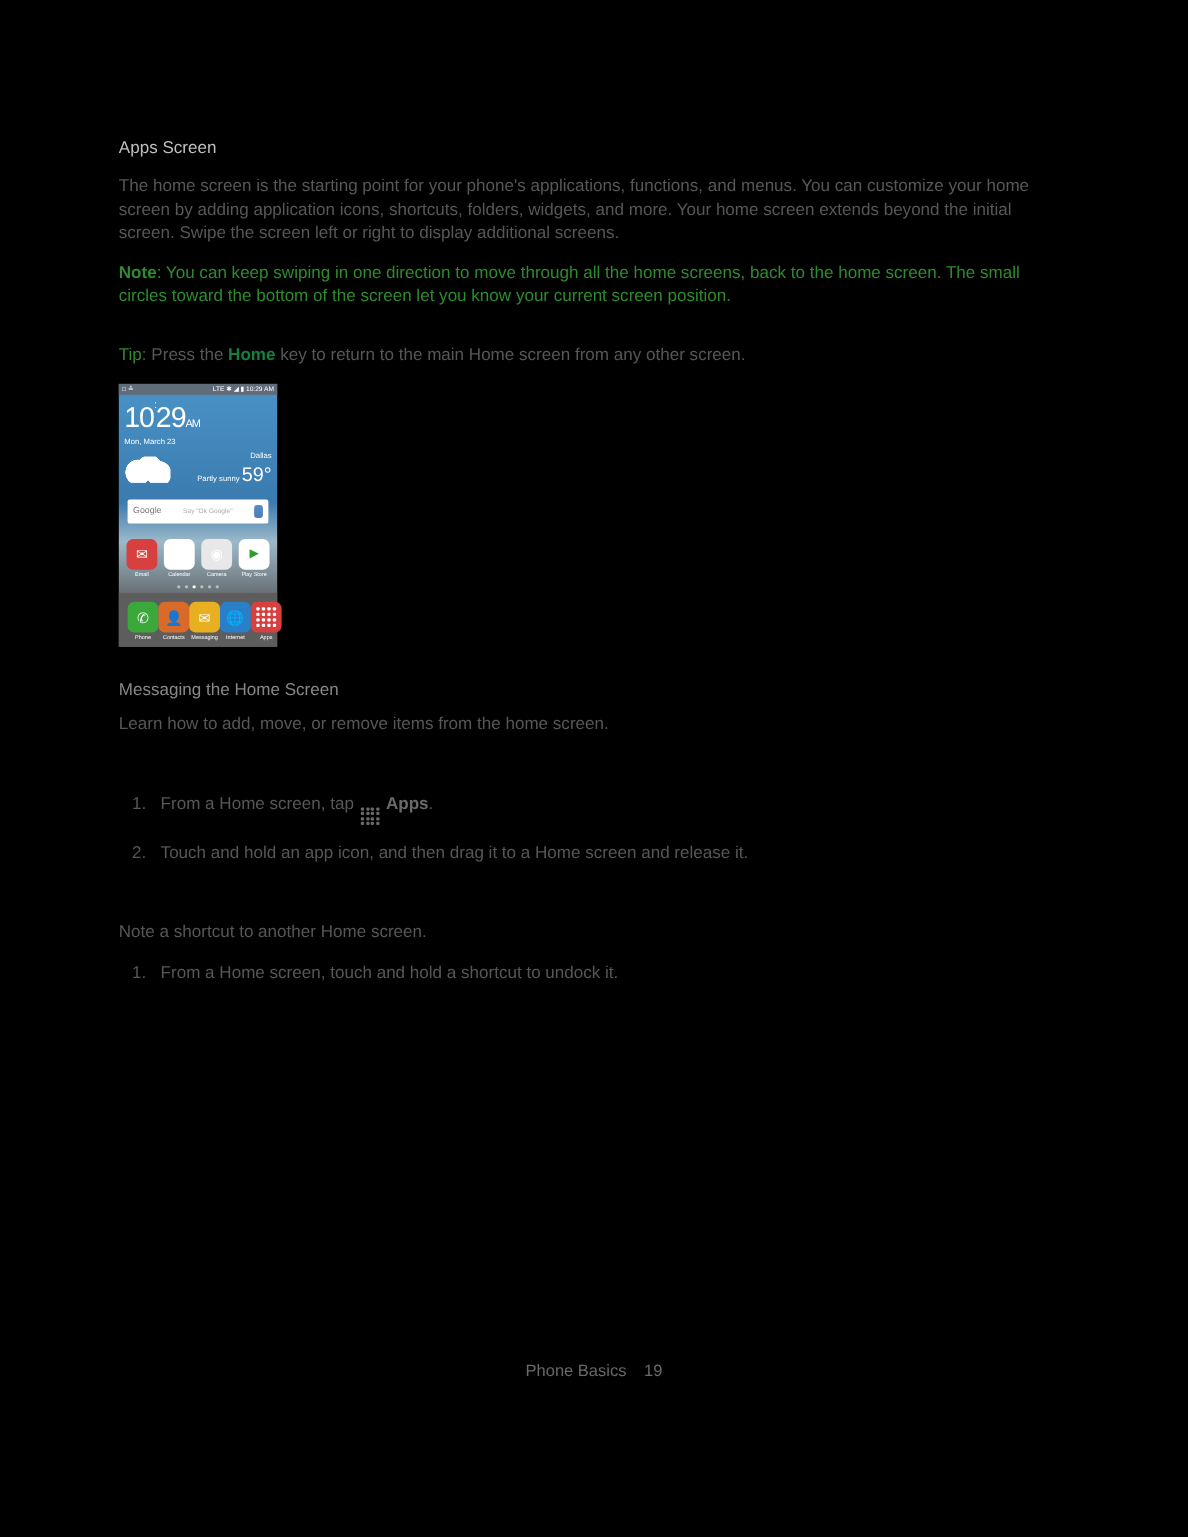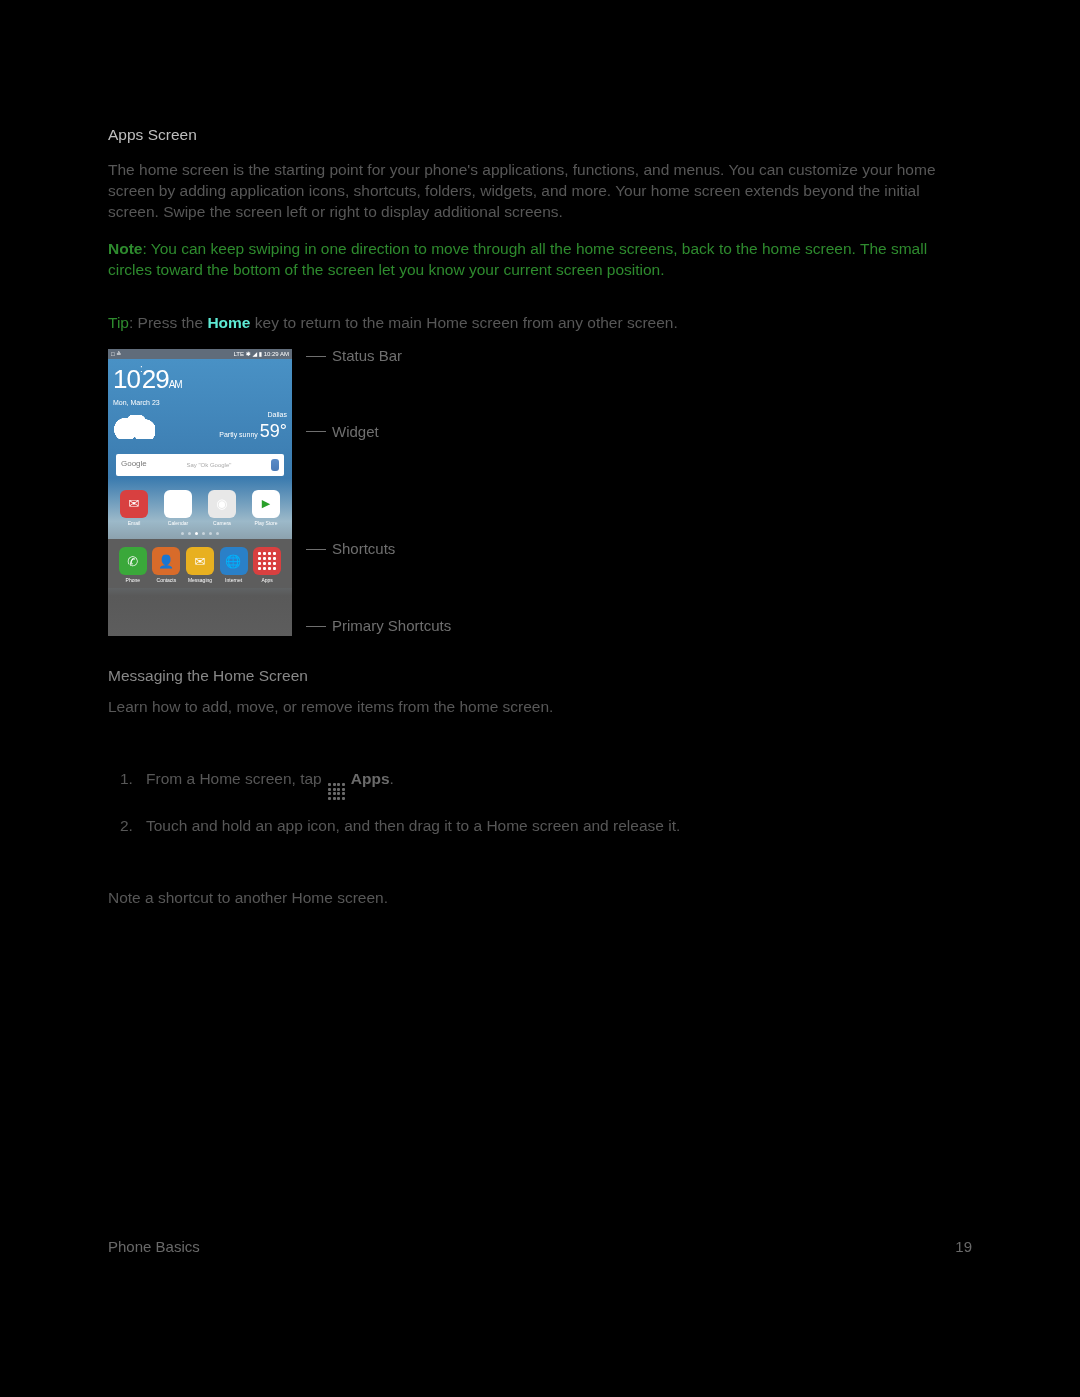--- a/index.html
+++ b/index.html
@@ -13,23 +13,23 @@
     position: relative;
     padding: 125px 108px 0 108px;
     line-height: 1.35;
   }
   .section-title { color: #bfbfbf; margin-bottom: 14px; }
   .para { margin-bottom: 16px; }
   .note { color: #2e8b2e; margin-bottom: 32px; }
   .note .bold { font-weight: bold; color: #2e8b2e; }
   .tip .label { color: #2e8b2e; font-weight: normal; }
   .tip .body { color: #575757; }
-  .tip .home { font-weight: bold; color: #5eead4; }
+  .tip .home { font-weight: bold; color: #15803d; }
   .diagram { display: flex; gap: 14px; margin-bottom: 30px; }
-  .phone { width: 184px; background: linear-gradient(#4a93c7, #3b7baf 45%, #9cb9c9 60%, #595959 86%, #5d5d5d 100%); position: relative; }
+  .phone { width: 144px; background: linear-gradient(#4a93c7, #3b7baf 45%, #9cb9c9 60%, #595959 86%, #5d5d5d 100%); position: relative; }
   .status-bar { height: 10px; background: #606c7a; position: relative; display: flex; justify-content: space-between; align-items: center; padding: 0 3px; }
   .status-bar span { font-size: 6px; color: #fff; }
   .clock-row { padding: 3px 5px 3px 5px; }
   .clock { color: #fff; font-size: 26px; font-weight: 300; letter-spacing: -1px; }
   .clock sup { font-size: 10px; vertical-align: top; }
   .clock .am { font-size: 10px; }
   .date { color: #fff; font-size: 7px; }
   .weather { display: flex; gap: 6px; padding: 0 5px 10px; align-items: center; }
   .cloud {
     width: 42px; height: 24px;
@@ -67,21 +67,21 @@
   .lbl-row { display: flex; align-items: center; }
   .lbl-row .line { width: 20px; height: 1px; background: #6f6f6f; margin-right: 6px; }
   .subhead { color: #888; margin-bottom: 10px; }
   .sub3 { color: #000; margin-bottom: 14px; }
   ol { list-style: none; padding-left: 38px; }
   ol li { margin-bottom: 16px; position: relative; color: #575757; }
   ol li::before { content: attr(data-num) "."; position: absolute; left: -26px; }
   .apps-icon { display: inline-grid; grid-template-columns: repeat(4,3px); grid-template-rows: repeat(4,3px); gap: 1.5px; vertical-align: -2px; margin: 0 2px; }
   .apps-icon i { width: 3px; height: 3px; background: #6a6a6a; border-radius: 1px; }
   .bold2 { font-weight: bold; color: #6a6a6a; }
-  .footer { position: absolute; bottom: 140px; left: 108px; right: 108px; display: flex; justify-content: space-between; color: #696969; font-size: 15px; gap: 16px; }
+  .footer { position: absolute; bottom: 140px; left: 108px; right: 108px; display: flex; justify-content: center; color: #696969; font-size: 15px; gap: 16px; }
 </style>
 </head>
 <body>
 
 <div class="section-title">Apps Screen</div>
 
 <div class="para">The home screen is the starting point for your phone's applications, functions, and menus. You can customize your home screen by adding application icons, shortcuts, folders, widgets, and more. Your home screen extends beyond the initial screen. Swipe the screen left or right to display additional screens.</div>
 
 <div class="note">
   <span class="bold">Note</span><span>: You can keep swiping in one direction to move through all the home screens, back to the home screen. The small circles toward the bottom of the screen let you know your current screen position.</span>
@@ -176,38 +176,20 @@
                 <i></i>
                 <i></i>
                 <i></i>
               </div>
             </div>
             <div class="lbl">Apps</div>
           </div>
         </div>
     </div>
   </div>
-  <div class="labels-col">
-    <div class="lbl-row" style="margin-top:-3px">
-        <span class="line"></span>
-        <span>Status Bar</span>
-      </div>
-    <div class="lbl-row" style="margin-top:55px">
-        <span class="line"></span>
-        <span>Widget</span>
-      </div>
-    <div class="lbl-row" style="margin-top:97px">
-        <span class="line"></span>
-        <span>Shortcuts</span>
-      </div>
-    <div class="lbl-row" style="margin-top:57px">
-        <span class="line"></span>
-        <span>Primary Shortcuts</span>
-      </div>
-  </div>
 </div>
 
 <div class="subhead">Messaging the Home Screen</div>
 <div class="para">Learn how to add, move, or remove items from the home screen.</div>
 
 <div class="sub3">Create Shortcuts</div>
 <ol id="steps1">
     <li data-num="1"><span>From a Home screen, tap </span><span class="apps-icon">
         <i></i>
         <i></i>
@@ -225,18 +207,19 @@
         <i></i>
         <i></i>
         <i></i>
       </span> <span class="bold2">Apps</span><span>.</span></li>
     <li data-num="2"><span>Touch and hold an app icon, and then drag it to a Home screen and release it.</span></li>
   </ol>
 
 <div class="sub3">Move Shortcuts</div>
 <div class="para">Note a shortcut to another Home screen.</div>
 <ol id="steps2">
+    <li data-num="1">From a Home screen, touch and hold a shortcut to undock it.</li>
   </ol>
 
 <div class="footer">
   <span>Phone Basics</span>
   <span>19</span>
 </div>
 
 </body></html>

